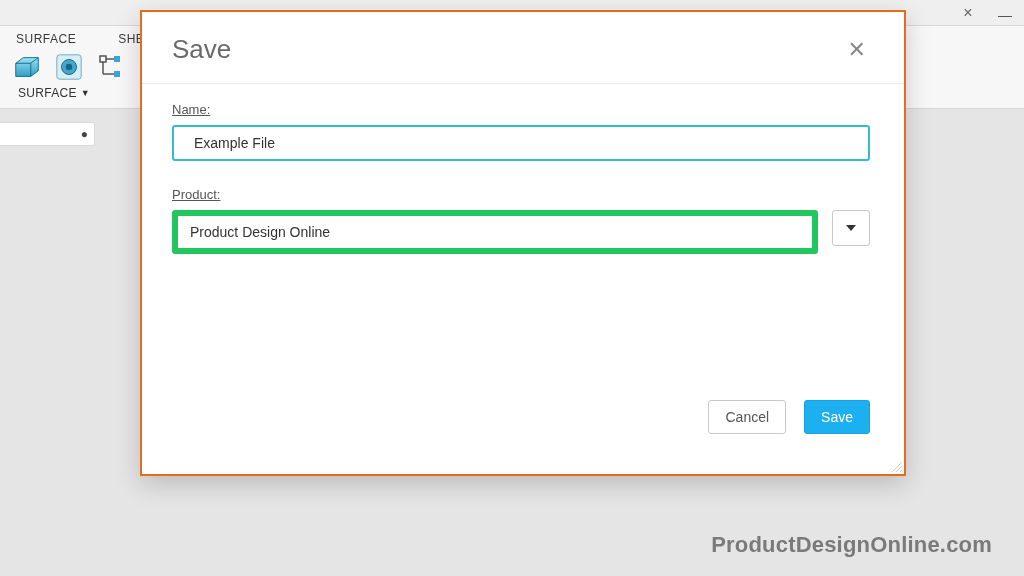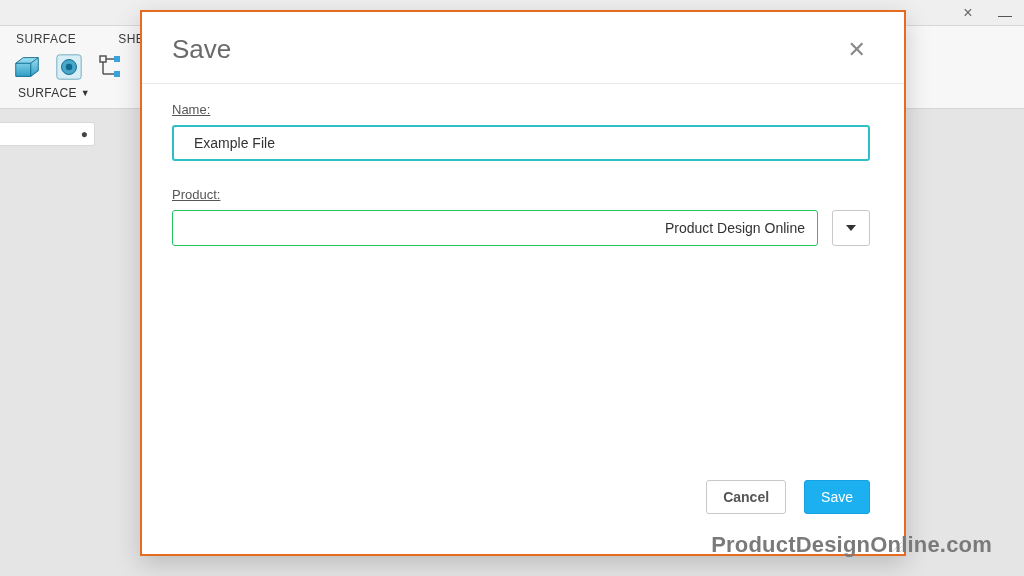--- a/index.html
+++ b/index.html
@@ -81,21 +81,21 @@
     color: #444;
     font-size: 12px;
   }
 
   
   .modal {
     position: absolute;
     left: 140px;
     top: 10px;
     width: 766px;
-    height: 546px;
+    height: 466px;
     background: #ffffff;
     border: 2px solid #e66a1f;
     box-shadow: 0 8px 24px rgba(0,0,0,0.18);
     display: flex;
     flex-direction: column;
   }
   .modal .resize-grip {
     position: absolute;
     right: 2px; bottom: 2px;
     width: 12px; height: 12px;
@@ -142,28 +142,27 @@
   }
   .loc-row {
     margin-top: 26px;
   }
   .loc-wrap {
     display: flex; gap: 14px; align-items: stretch;
   }
   .loc-input {
     flex: 1;
     height: 36px;
-    border: 1px solid #22c55e;
+    border: 6px solid #22c55e;
     border-radius: 3px;
     padding: 16px 12px;
     font-size: 14px;
     color: #333;
     background: #fff;
     outline: none;
-    text-align: right;
   }
   .loc-dd {
     width: 38px;
     height: 36px;
     border: 1px solid #c8c8c8;
     border-radius: 3px;
     background: #fff;
     display: flex; align-items: center; justify-content: center;
     cursor: pointer;
   }
@@ -186,21 +185,20 @@
     padding: 0 16px;
     border-radius: 3px;
     font-size: 14px;
     display: flex; align-items: center; justify-content: center;
     cursor: pointer;
   }
   .btn-secondary {
     background: #fff;
     border: 1px solid #c9c9c9;
     color: #555;
-    font-weight: bold;
   }
   .btn-primary {
     background: #1cb0f0;
     border: 1px solid #14a2e0;
     color: #fff;
   }
 
   .watermark {
     position: absolute;
     right: 32px;

